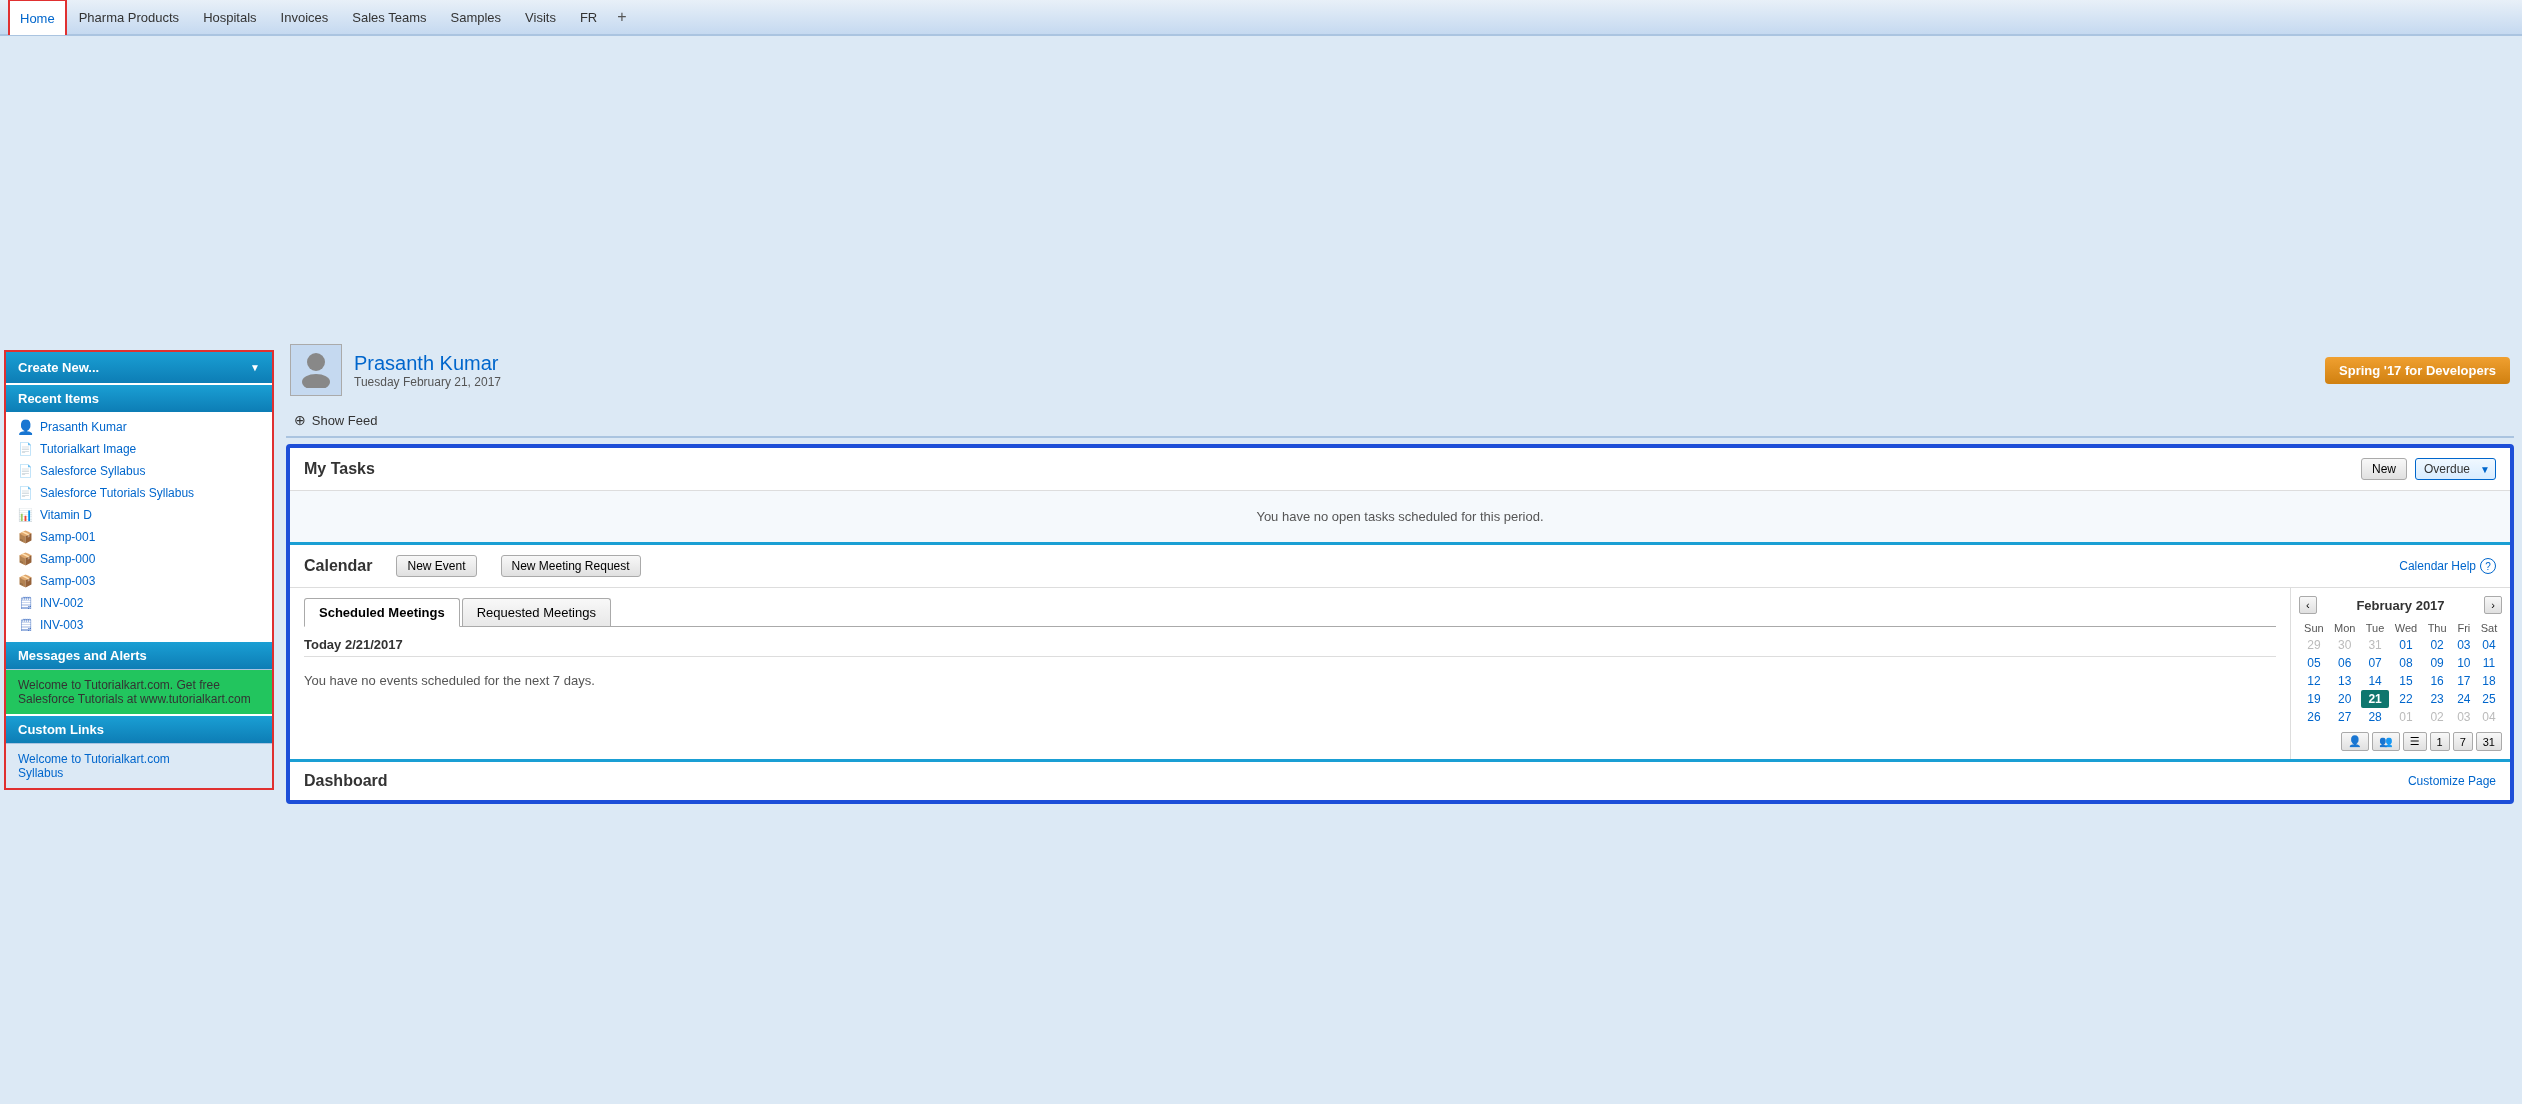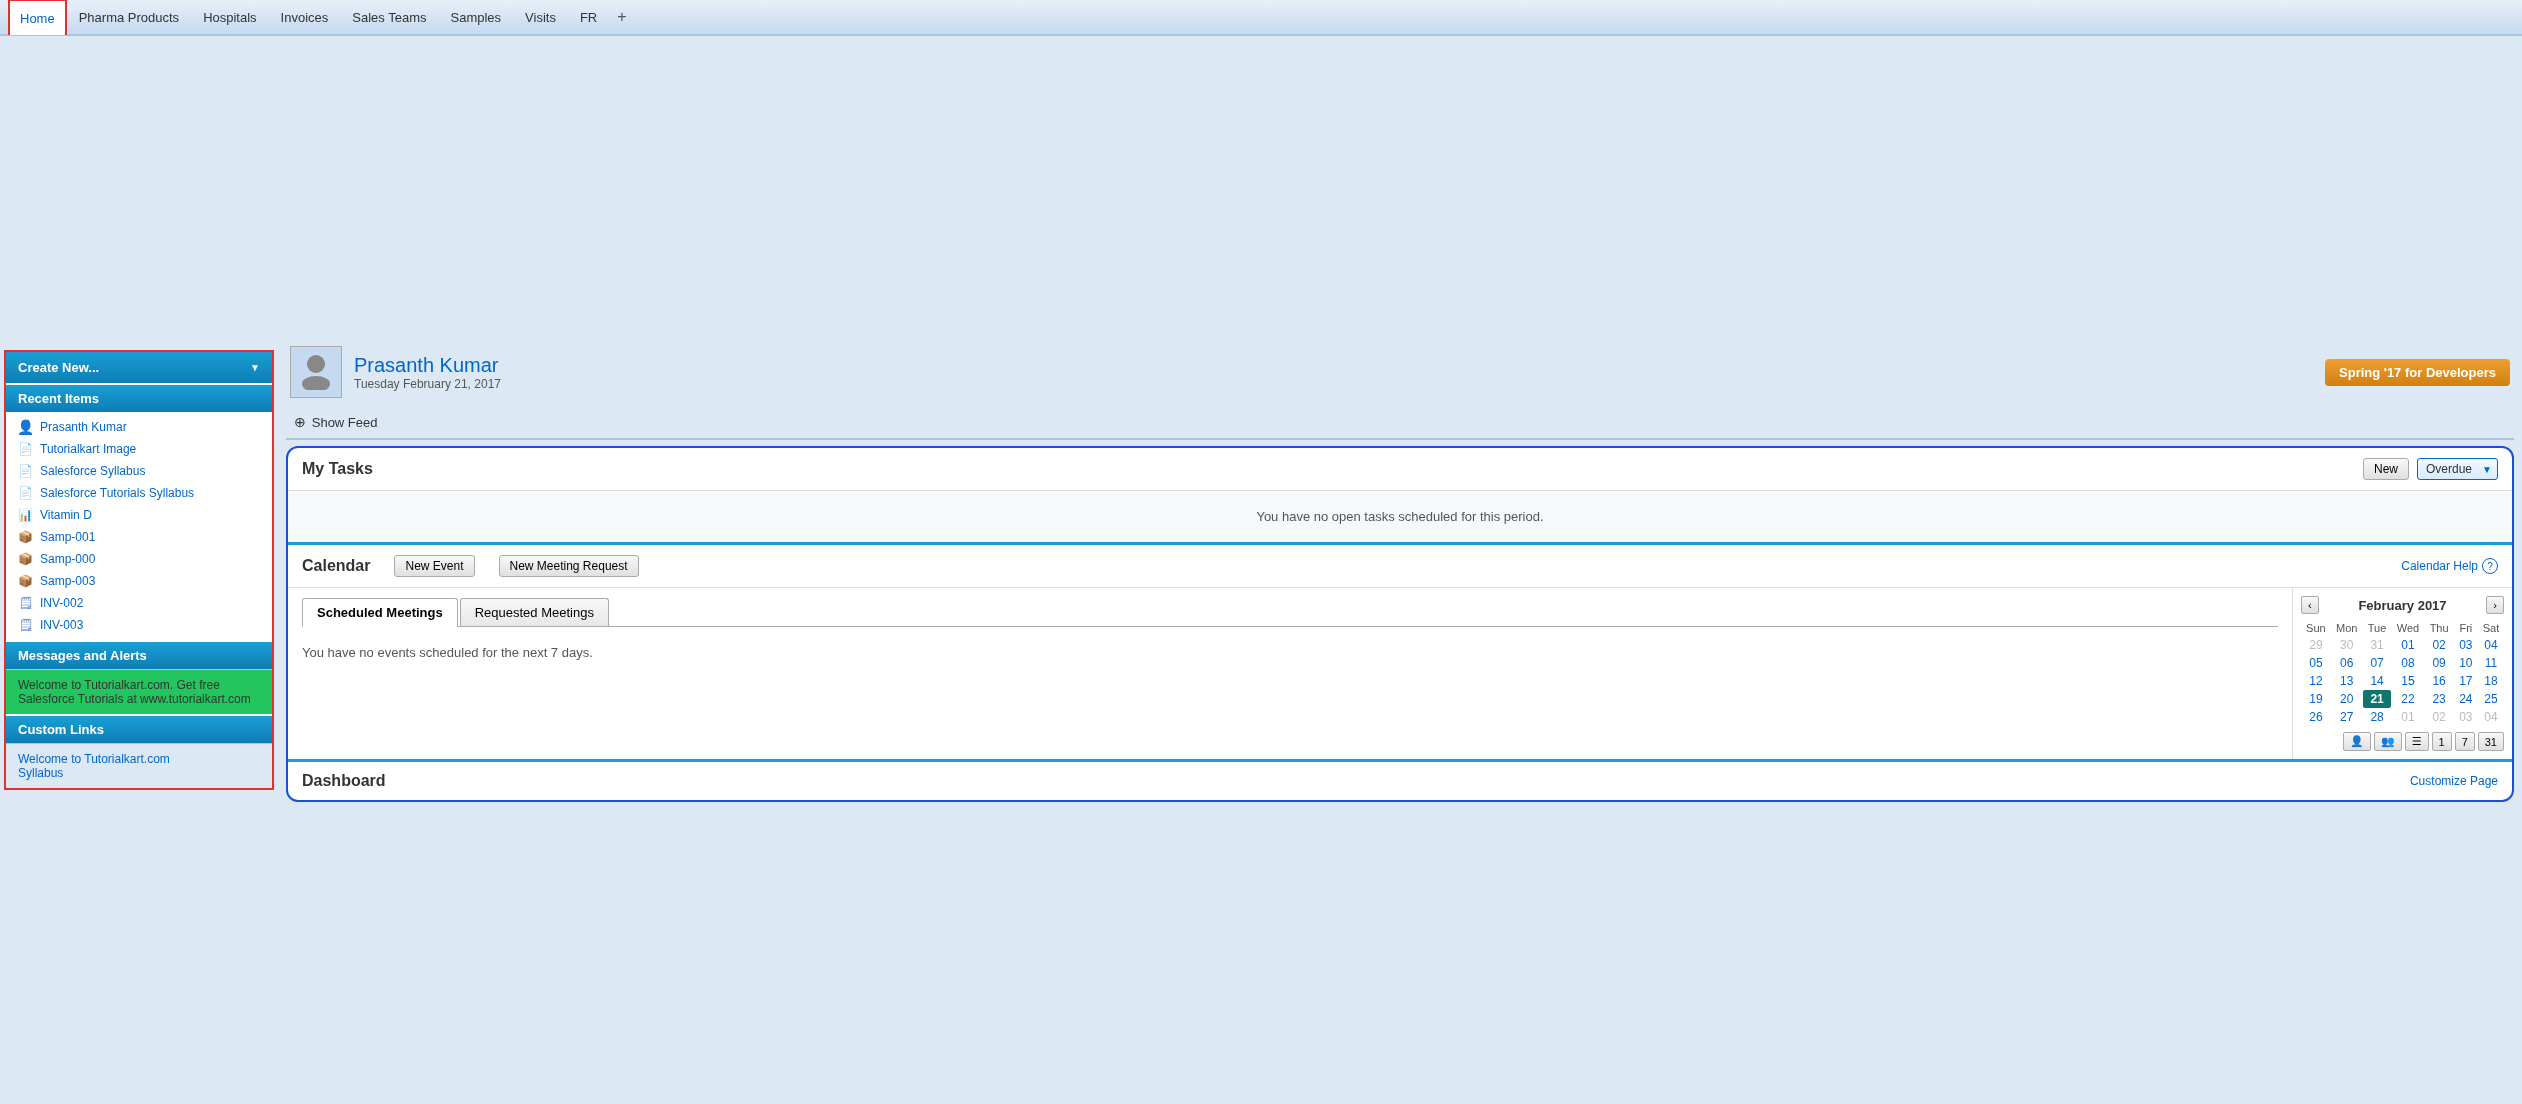--- a/index.html
+++ b/index.html
@@ -184,22 +184,22 @@
       color: #333;
       font-size: 13px;
       cursor: pointer;
       padding: 4px 8px;
       border: none;
       background: none;
     }
 
     
     .main-content-box {
-      border: 2px solid #1d4ed8;
-      border-radius: 12px;
+      border: 4px solid #1d4ed8;
+      border-radius: 4px;
       background: #fff;
       overflow: hidden;
     }
 
     
     .section-header-bar {
       display: flex;
       align-items: center;
       justify-content: space-between;
       padding: 10px 14px;
@@ -573,20 +573,21 @@
           </div>
         </div>
 
         <div class="calendar-body">
           <div class="calendar-main">
 
             <div class="tabs">
               <div class="tab active">Scheduled Meetings</div>
               <div class="tab">Requested Meetings</div>
             </div>
+            <div class="today-label">Today 2/21/2017</div>
             <div class="no-events">You have no events scheduled for the next 7 days.</div>
           </div>
 
           <div class="mini-calendar">
             <div class="mini-cal-header">
               <button class="mini-cal-nav">‹</button>
               <span class="mini-cal-title">February 2017</span>
               <button class="mini-cal-nav">›</button>
             </div>
             <table class="mini-cal-table">

